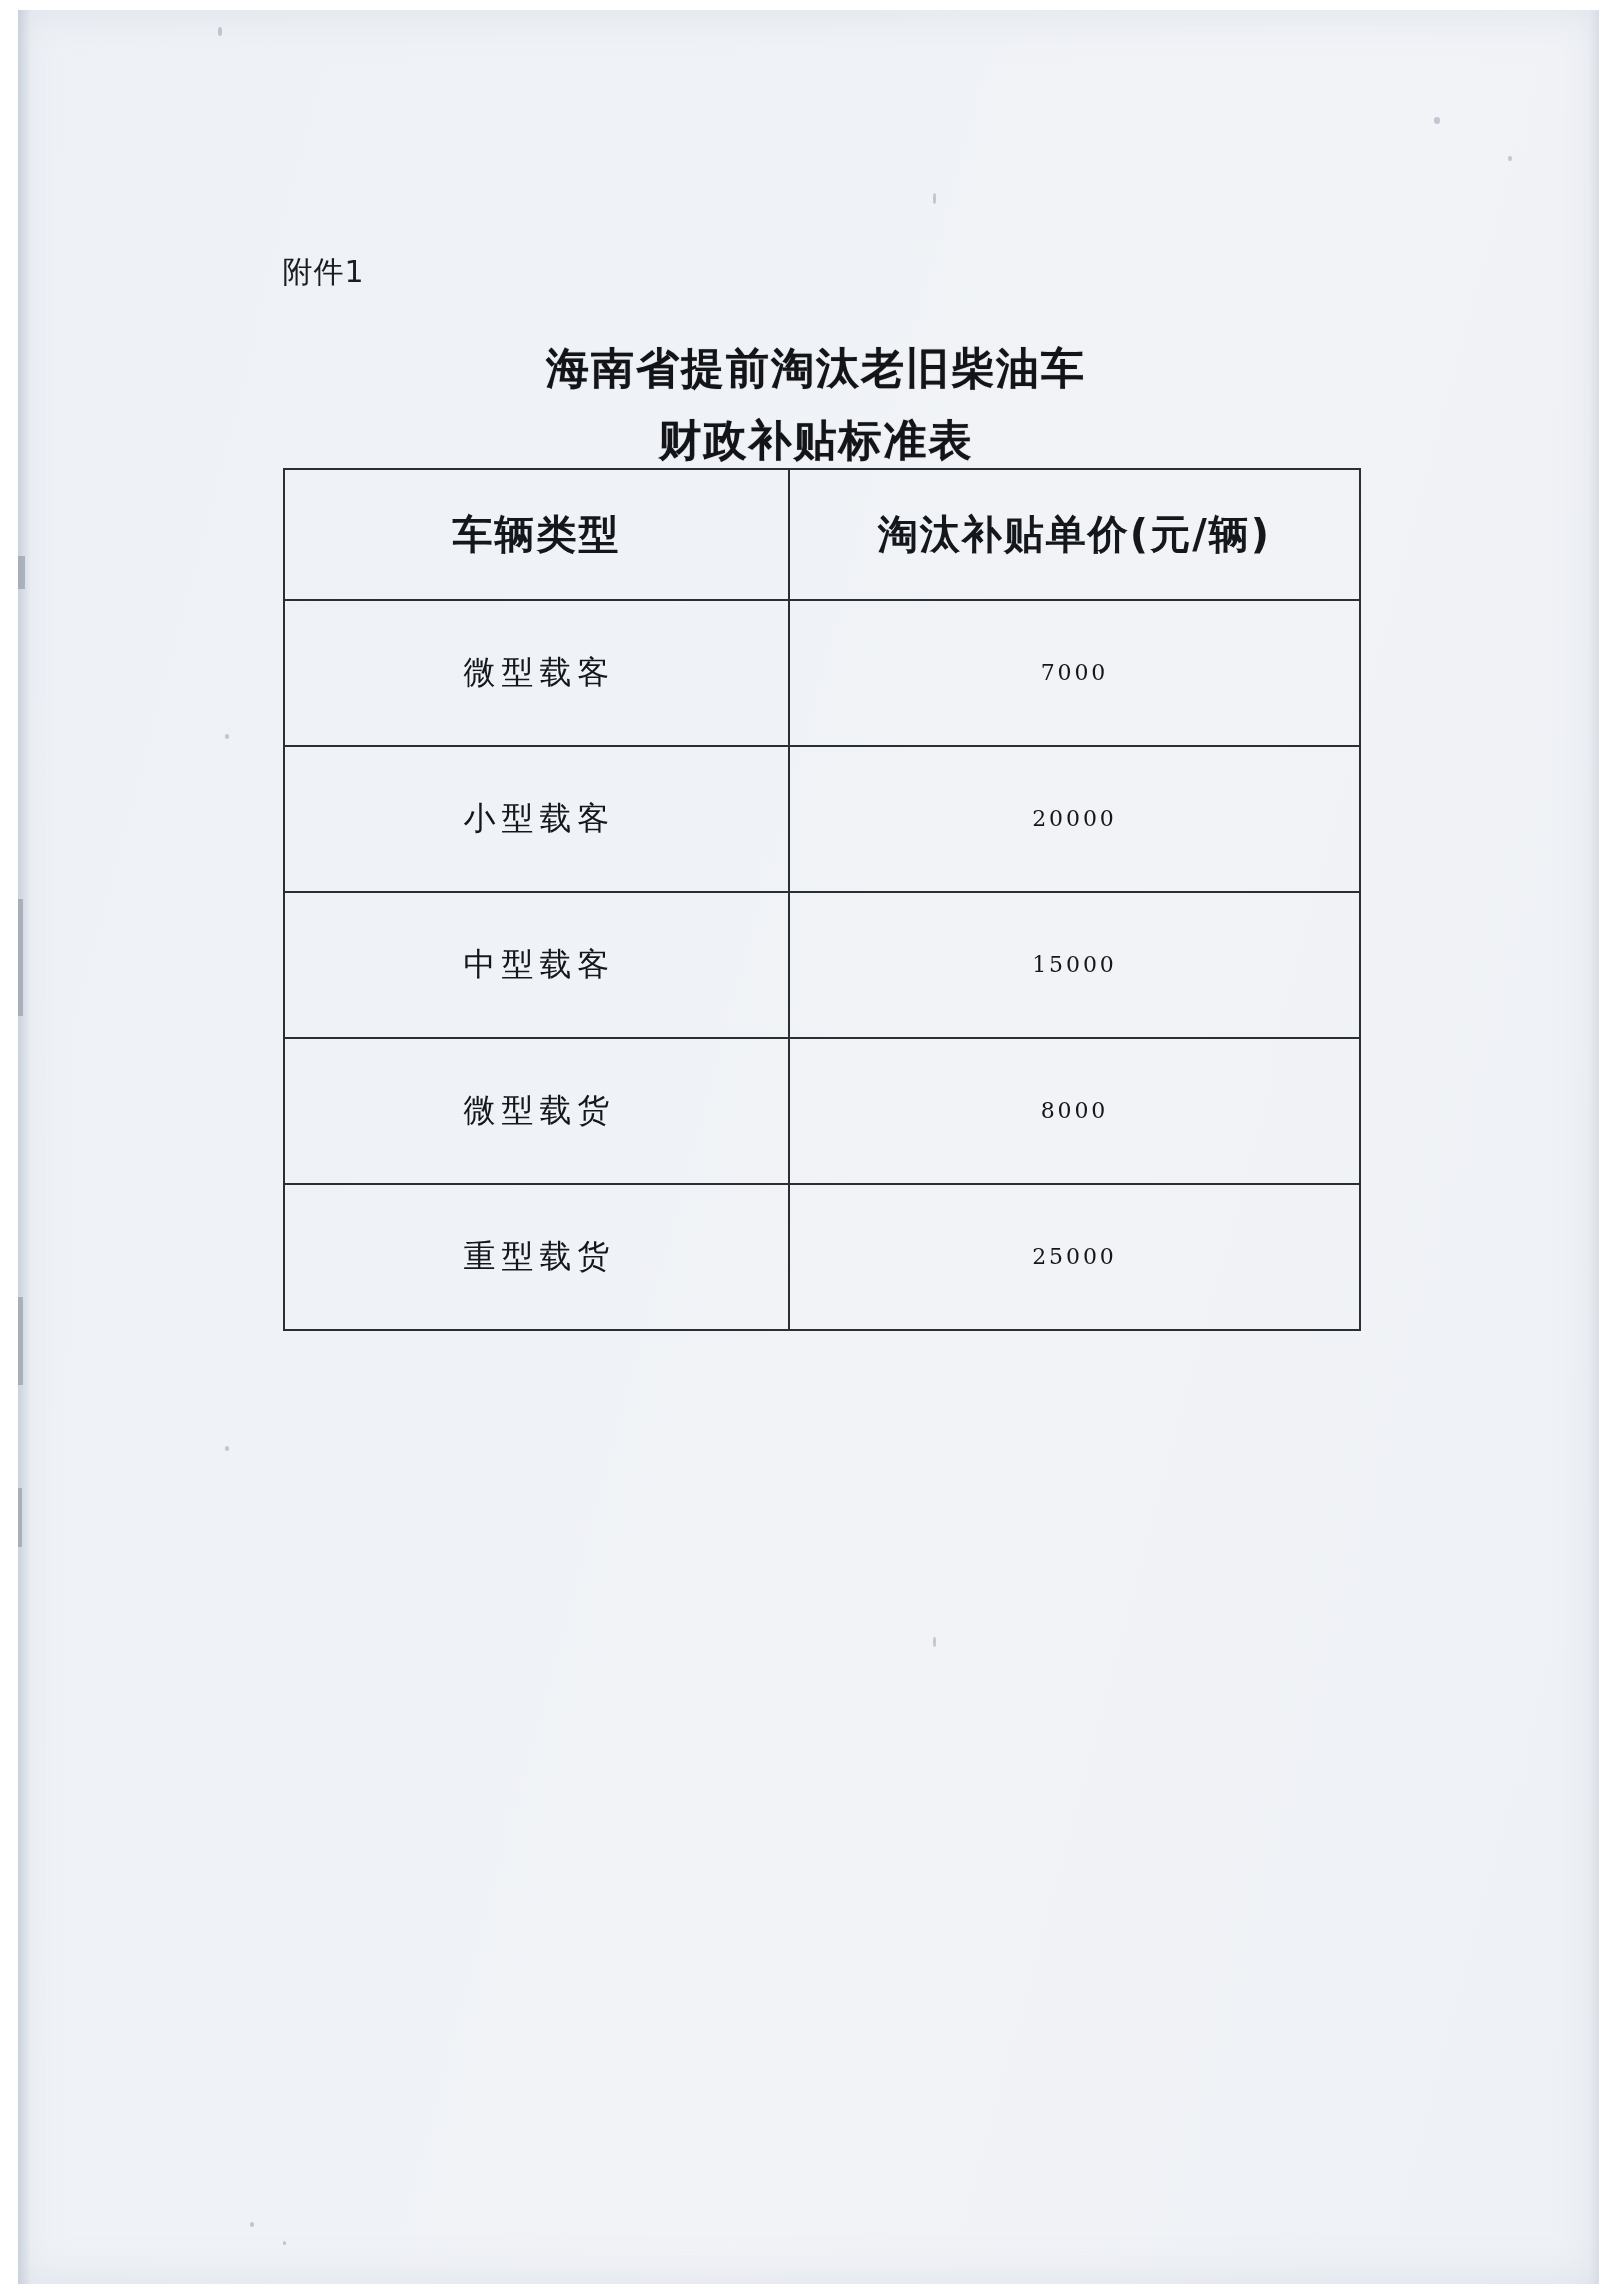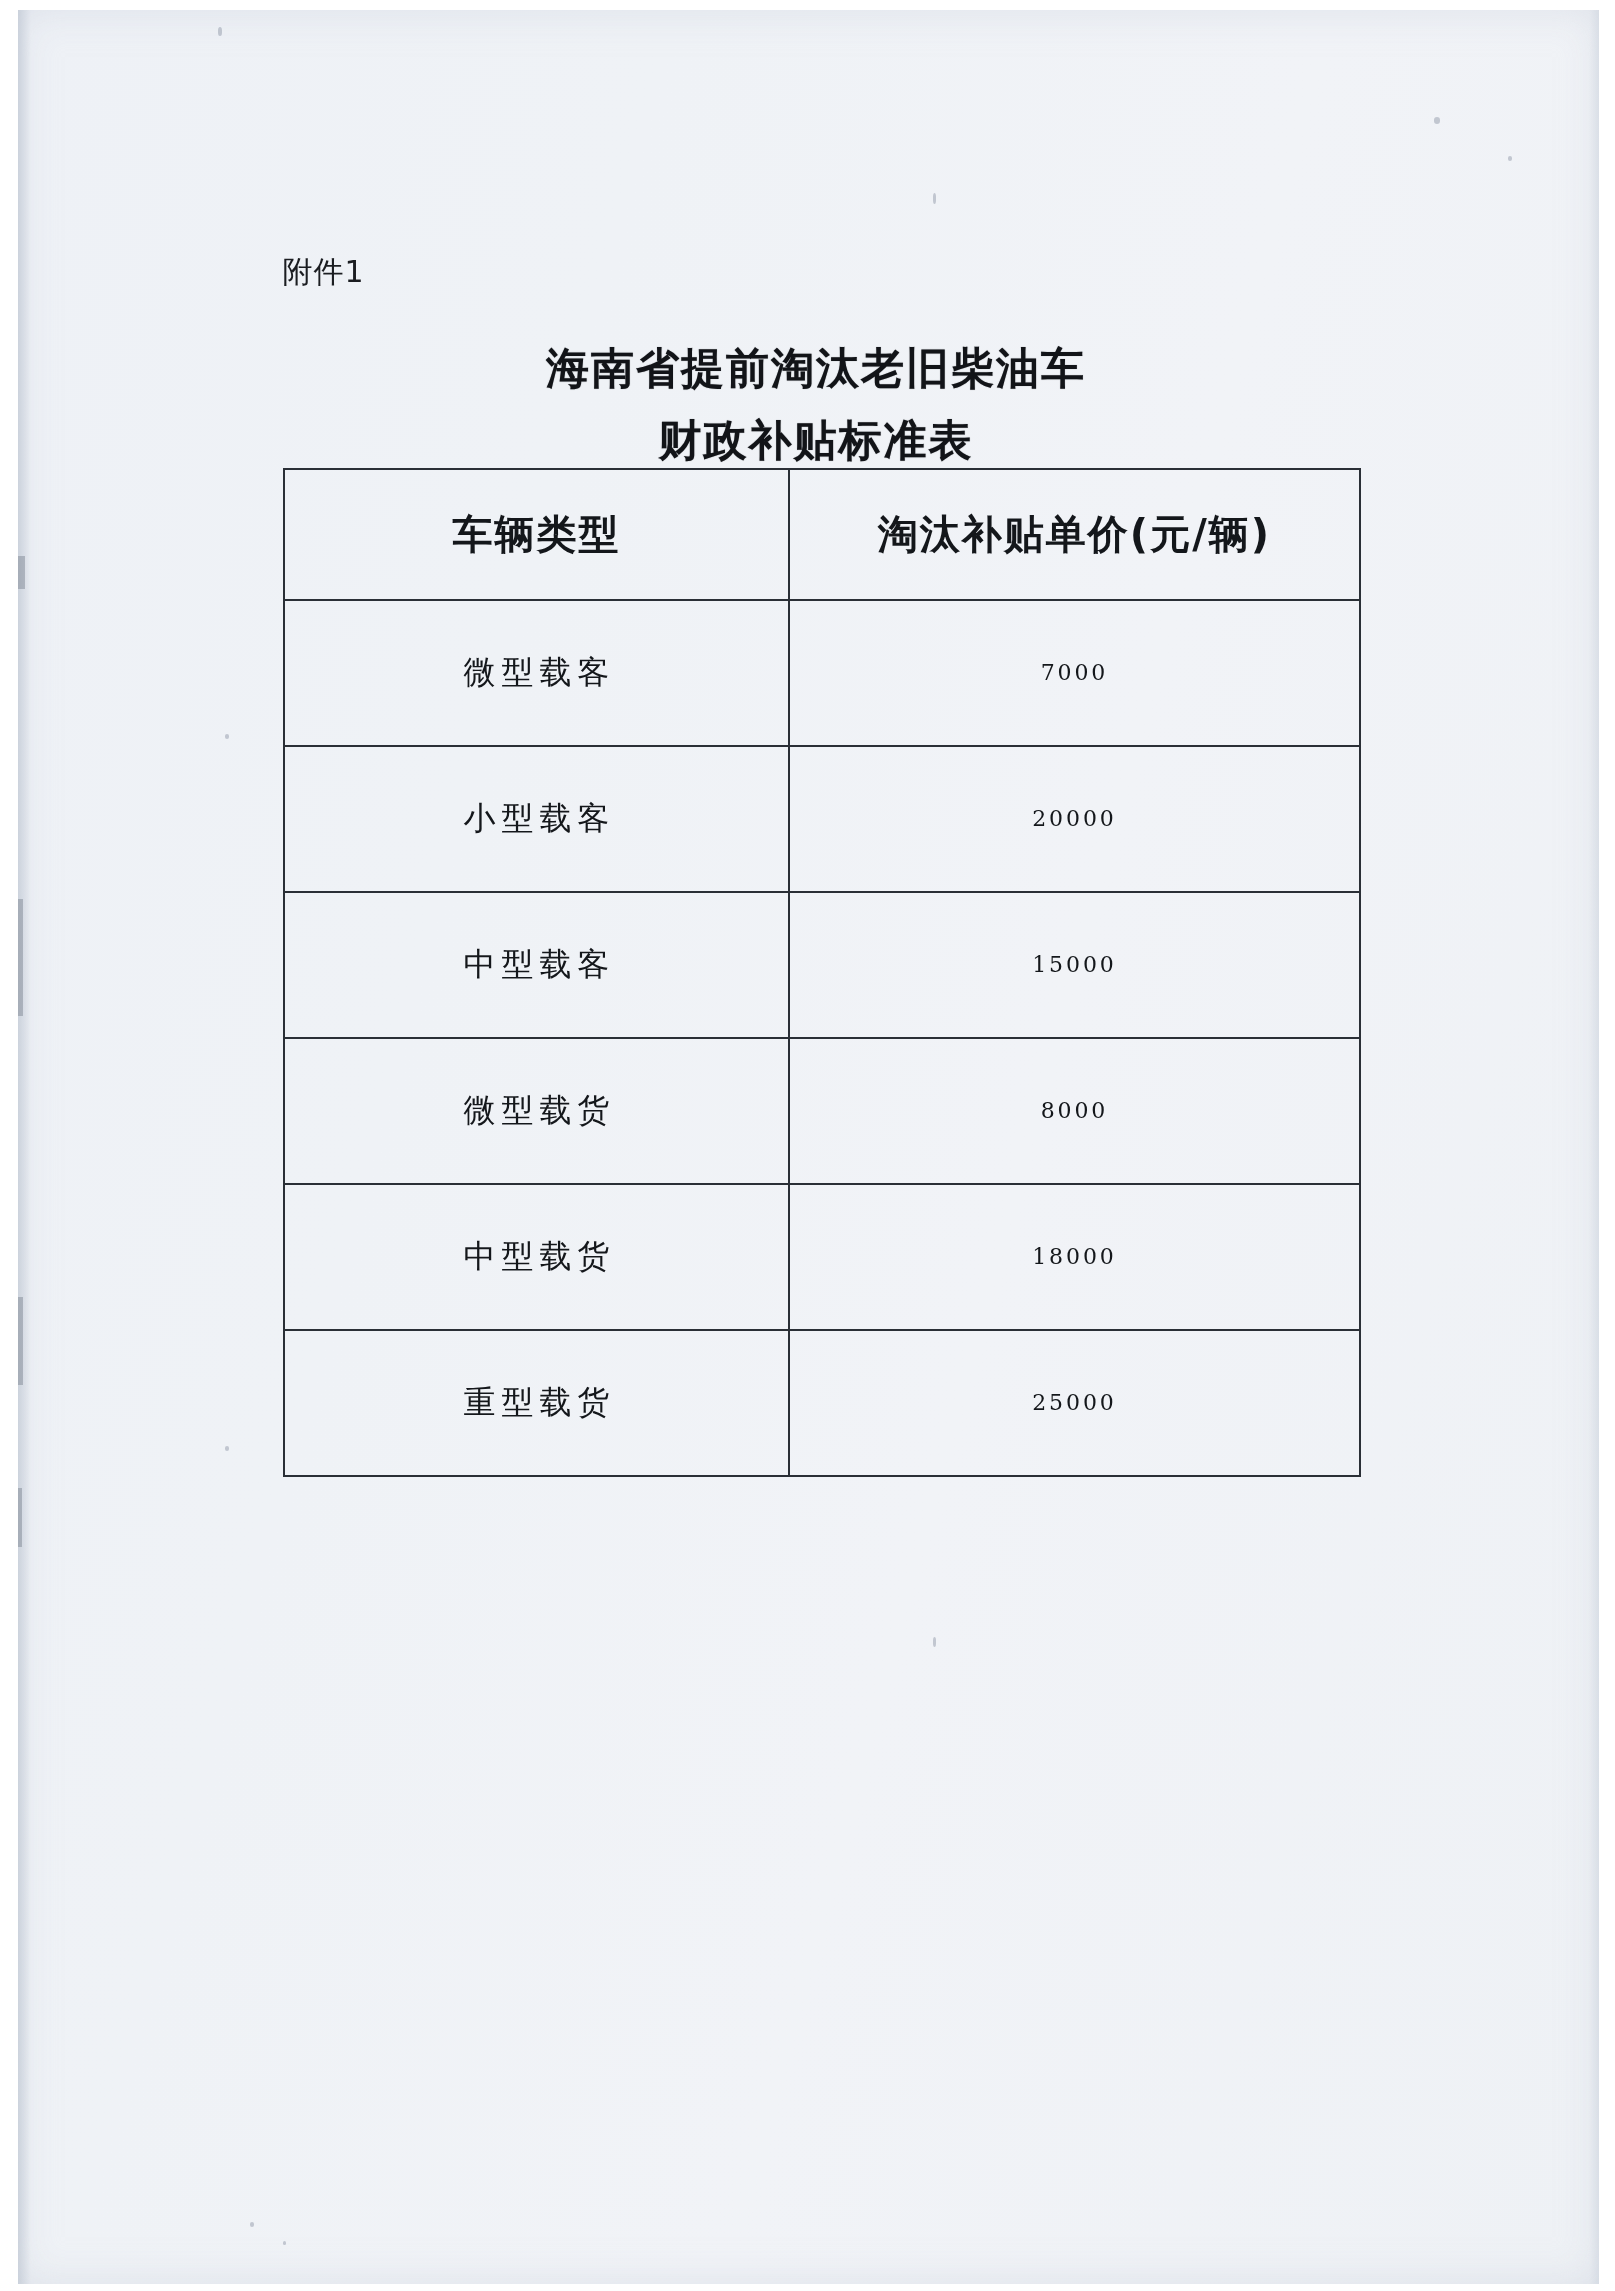--- a/index.html
+++ b/index.html
@@ -173,24 +173,20 @@
         </tr>
         <tr>
           <td class="type-cell">中型载客</td>
           <td class="price-cell">15000</td>
         </tr>
         <tr>
           <td class="type-cell">微型载货</td>
           <td class="price-cell">8000</td>
         </tr>
         <tr>
-          <td class="type-cell">中型载货</td>
-          <td class="price-cell">18000</td>
-        </tr>
-        <tr>
           <td class="type-cell">重型载货</td>
           <td class="price-cell">25000</td>
         </tr>
       </tbody>
     </table>
 
   </div>
 </div>
 
 

